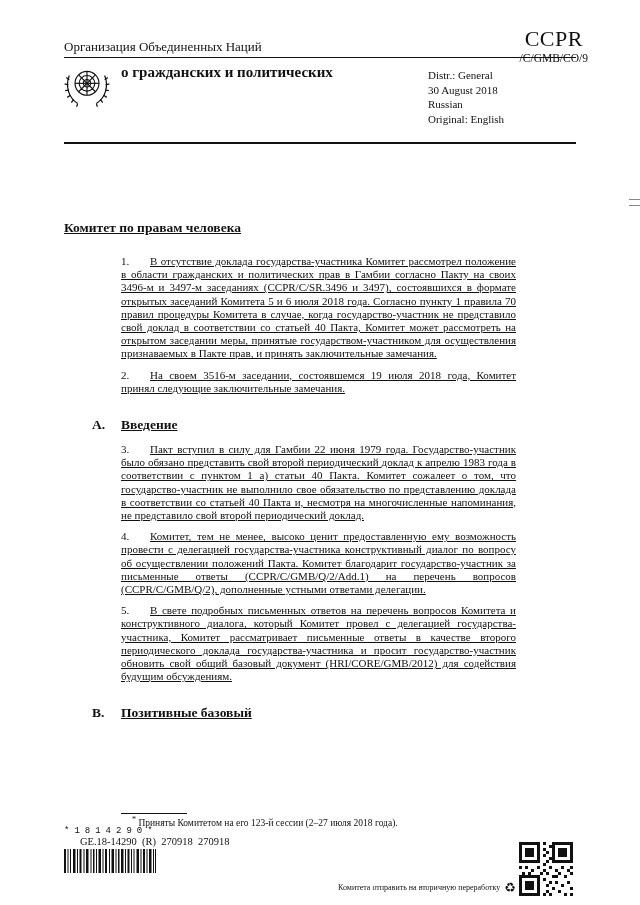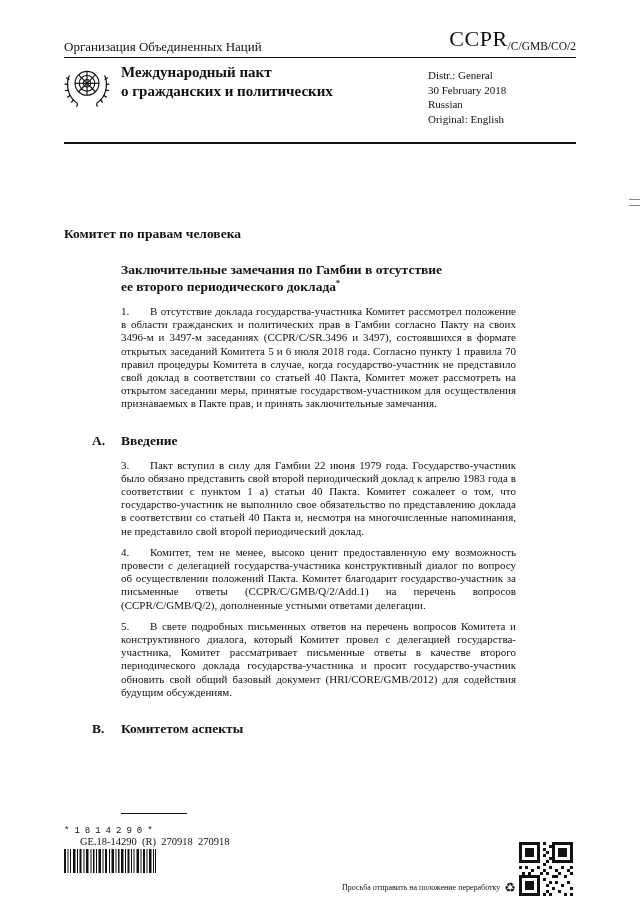--- a/index.html
+++ b/index.html
@@ -1,33 +1,33 @@
 <!DOCTYPE html>
 <html><head>
 <meta charset="utf-8">
 <style>
   html,body{margin:0;padding:0;background:#fff;}
   .page{position:relative;width:640px;height:905px;background:#fff;outline:1px solid #ddd;
         font-family:"Liberation Serif","DejaVu Serif",serif;color:#111;overflow:hidden;}
 
   
   .org-name{position:absolute;left:64px;top:39px;font-size:13px;}
-  .doc-symbol{position:absolute;right:64px;top:26px;display:flex;align-items:flex-end;}
+  .doc-symbol{position:absolute;right:52px;top:26px;display:flex;align-items:center;flex-direction:column;}
   .sym-main{font-size:22px;letter-spacing:.5px;}
   .sym-suffix{font-size:11.5px;}
   .rule-top{position:absolute;left:64px;right:64px;top:57px;height:1px;background:#111;}
   .emblem{position:absolute;left:61px;top:62px;}
   .covenant{position:absolute;left:121px;top:63px;font-size:15px;font-weight:bold;line-height:19px;}
   .distr-block{position:absolute;left:428px;top:68px;font-size:11px;line-height:14.5px;}
   .rule-heavy{position:absolute;left:64px;right:64px;top:142px;height:1.5px;background:#111;}
   .print-mark{position:absolute;right:0;width:11px;height:1px;background:#888;}
   .pm1{top:199px;} .pm2{top:205px;}
 
   
-  .content{position:absolute;left:64px;top:226px;width:452px;}
+  .content{position:absolute;left:64px;top:220px;width:452px;text-decoration:underline;}
   .committee{font-size:13.5px;font-weight:bold;margin:0 0 19px 0;}
   .doc-title{font-size:13.5px;font-weight:bold;line-height:17px;margin:0 0 10px 57px;width:395px;}
   .para{font-size:11px;line-height:13.2px;text-align:justify;margin:1px 0 8px 57px;width:395px;}
   .pnum{display:inline-block;width:29px;}
   .section-heading{font-size:13.5px;font-weight:bold;margin:22px 0 10px 28px;}
   .sec-letter{display:inline-block;width:29px;}
   sup{font-size:8px;vertical-align:super;line-height:0;}
 
   
   .footnote{position:absolute;left:121px;top:813px;width:400px;}
@@ -44,21 +44,21 @@
   .recycle-glyph{font-size:13px;vertical-align:-2px;margin-left:4px;}
 </style>
 </head>
 <body>
 
 <div class="page">
 
   <div class="org-name">Организация Объединенных Наций</div>
   <div class="doc-symbol">
     <span class="sym-main">CCPR</span>
-      <span class="sym-suffix">/C/GMB/CO/2</span>
+      <span class="sym-suffix">/C/GMB/CO/9</span>
   </div>
   <div class="rule-top"></div>
 
   <div class="emblem">
     <svg width="52" height="52" viewBox="0 0 50 50">
       <g fill="none" stroke="#111" stroke-width="1.1">
         <circle cx="25" cy="20.5" r="11.5"></circle>
         <circle cx="25" cy="20.5" r="7.5"></circle>
         <circle cx="25" cy="20.5" r="3.5"></circle>
         <line x1="13.5" y1="20.5" x2="36.5" y2="20.5"></line>
@@ -69,60 +69,57 @@
       <g fill="none" stroke="#111" stroke-width="1.2">
         <path d="M8,13 C4,23 7,34 16,40"></path>
         <path d="M42,13 C46,23 43,34 34,40"></path>
         <path d="M8,17 l-3,-2 M7,22 l-3.5,-1 M7.5,27 l-3.5,0.5 M9,32 l-3,2 M12,36 l-2,3 M16,40 l-1,3"></path>
         <path d="M42,17 l3,-2 M43,22 l3.5,-1 M42.5,27 l3.5,0.5 M41,32 l3,2 M38,36 l2,3 M34,40 l1,3"></path>
       </g>
     </svg>
   </div>
 
   <div class="covenant">
-    <div>Международный пакт</div>
     <div>о гражданских и политических</div>
   </div>
 
   <div class="distr-block">
     <div>Distr.: General</div>
-    <div>30 February 2018</div>
+    <div>30 August 2018</div>
     <div>Russian</div>
     <div>Original: English</div>
   </div>
 
   <div class="rule-heavy"></div>
   <div class="print-mark pm1"></div>
   <div class="print-mark pm2"></div>
 
   <div class="content">
     <div class="committee">Комитет по правам человека</div>
 
-    <div class="doc-title">
-      <span>Заключительные замечания по Гамбии в отсутствие</span><br>
-      <span>ее второго периодического доклада</span><sup>*</sup>
-    </div>
 
     <p class="para"><span class="pnum">1.</span><span>В отсутствие доклада государства-участника Комитет рассмотрел положение в области гражданских и политических прав в Гамбии согласно Пакту на своих 3496-м и 3497-м заседаниях (CCPR/C/SR.3496 и 3497), состоявшихся в формате открытых заседаний Комитета 5 и 6 июля 2018 года. Согласно пункту 1 правила 70 правил процедуры Комитета в случае, когда государство-участник не представило свой доклад в соответствии со статьей 40 Пакта, Комитет может рассмотреть на открытом заседании меры, принятые государством-участником для осуществления признаваемых в Пакте прав, и принять заключительные замечания.</span></p>
 
+    <p class="para"><span class="pnum">2.</span><span>На своем 3516-м заседании, состоявшемся 19 июля 2018 года, Комитет принял следующие заключительные замечания.</span></p>
 
     <div class="section-heading"><span class="sec-letter">A.</span><span>Введение</span></div>
 
     <p class="para"><span class="pnum">3.</span><span>Пакт вступил в силу для Гамбии 22 июня 1979 года. Государство-участник было обязано представить свой второй периодический доклад к апрелю 1983 года в соответствии с пунктом 1 а) статьи 40 Пакта. Комитет сожалеет о том, что государство-участник не выполнило свое обязательство по представлению доклада в соответствии со статьей 40 Пакта и, несмотря на многочисленные напоминания, не представило свой второй периодический доклад.</span></p>
 
     <p class="para"><span class="pnum">4.</span><span>Комитет, тем не менее, высоко ценит предоставленную ему возможность провести с делегацией государства-участника конструктивный диалог по вопросу об осуществлении положений Пакта. Комитет благодарит государство-участник за письменные ответы (CCPR/C/GMB/Q/2/Add.1) на перечень вопросов (CCPR/C/GMB/Q/2), дополненные устными ответами делегации.</span></p>
 
     <p class="para"><span class="pnum">5.</span><span>В свете подробных письменных ответов на перечень вопросов Комитета и конструктивного диалога, который Комитет провел с делегацией государства-участника, Комитет рассматривает письменные ответы в качестве второго периодического доклада государства-участника и просит государство-участник обновить свой общий базовый документ (HRI/CORE/GMB/2012) для содействия будущим обсуждениям.</span></p>
 
-    <div class="section-heading"><span class="sec-letter">B.</span><span>Комитетом аспекты</span></div>
+    <div class="section-heading"><span class="sec-letter">B.</span><span>Позитивные базовый</span></div>
 
   </div>
 
   <div class="footnote">
     <div class="fn-rule"></div>
+    <div class="fn-text"><sup>*</sup> <span>Приняты Комитетом на его 123-й сессии (2–27 июля 2018 года).</span></div>
   </div>
 
   <div class="ge-code">GE.18-14290  (R)  270918  270918</div>
 
   <div class="barcode">
     <svg width="92" height="24" viewBox="0 0 92 24">
       <path fill="#111" d="M0 0h2v24H0z M3.5 0h1v24h-1z M6 0h1v24H6z M9 0h2.5v24H9z M13 0h1v24h-1z M15.5 0h2v24h-2z M19.5 0h1v24h-1z M22 0h2.5v24H22z M26.5 0h1v24h-1z M29 0h1.5v24H29z M32 0h1v24h-1z M34.5 0h2.5v24h-2.5z M38.5 0h1v24h-1z M41 0h2v24h-2z M45 0h1v24h-1z M47.5 0h2.5v24h-2.5z M51.5 0h1v24h-1z M54 0h1.5v24H54z M57 0h2.5v24H57z M61 0h1v24h-1z M63.5 0h2v24h-2z M67 0h1v24h-1z M69.5 0h1v24h-1z M72.5 0h2.5v24h-2.5z M76.5 0h1v24h-1z M79 0h2v24h-2z M82.5 0h1v24h-1z M85 0h2.5v24H85z M89 0h1v24h-1z M91 0h1v24h-1z"></path>
     </svg>
   </div>
   <div class="barcode-text">*1814290*</div>
@@ -142,16 +139,16 @@
       <g fill="#111">
         <rect x="6" y="6" width="9" height="9"></rect>
           <rect x="39" y="6" width="9" height="9"></rect>
           <rect x="6" y="39" width="9" height="9"></rect>
         <path d="M24 0h3v3h-3z M30 3h3v3h-3z M24 6h3v3h-3z M27 9h3v3h-3z M24 12h3v3h-3z M30 15h3v3h-3z M27 18h3v3h-3z M24 21h3v3h-3z M0 24h3v3H0z M6 24h3v3H6z M12 27h3v3h-3z M18 24h3v3h-3z M24 27h3v3h-3z M30 24h3v3h-3z M36 27h3v3h-3z M42 24h3v3h-3z M48 27h3v3h-3z M51 24h3v3h-3z M3 30h3v3H3z M9 30h3v3H9z M21 30h3v3h-3z M27 30h3v3h-3z M33 33h3v3h-3z M39 30h3v3h-3z M45 33h3v3h-3z M51 30h3v3h-3z M24 36h3v3h-3z M36 33h3v3h-3z M30 39h3v3h-3z M27 42h3v3h-3z M36 39h3v3h-3z M42 42h3v3h-3z M48 39h3v3h-3z M51 45h3v3h-3z M27 48h3v3h-3z M33 45h3v3h-3z M39 48h3v3h-3z M45 51h3v3h-3z M24 51h3v3h-3z M30 51h3v3h-3z M51 51h3v3h-3z"></path>
       </g>
     </svg>
   </div>
 
   <div class="recycle-line">
-    <span>Просьба отправить на положение переработку</span><span class="recycle-glyph">♻</span>
+    <span>Комитета отправить на вторичную переработку</span><span class="recycle-glyph">♻</span>
   </div>
 
 </div>
 
 </body></html>

